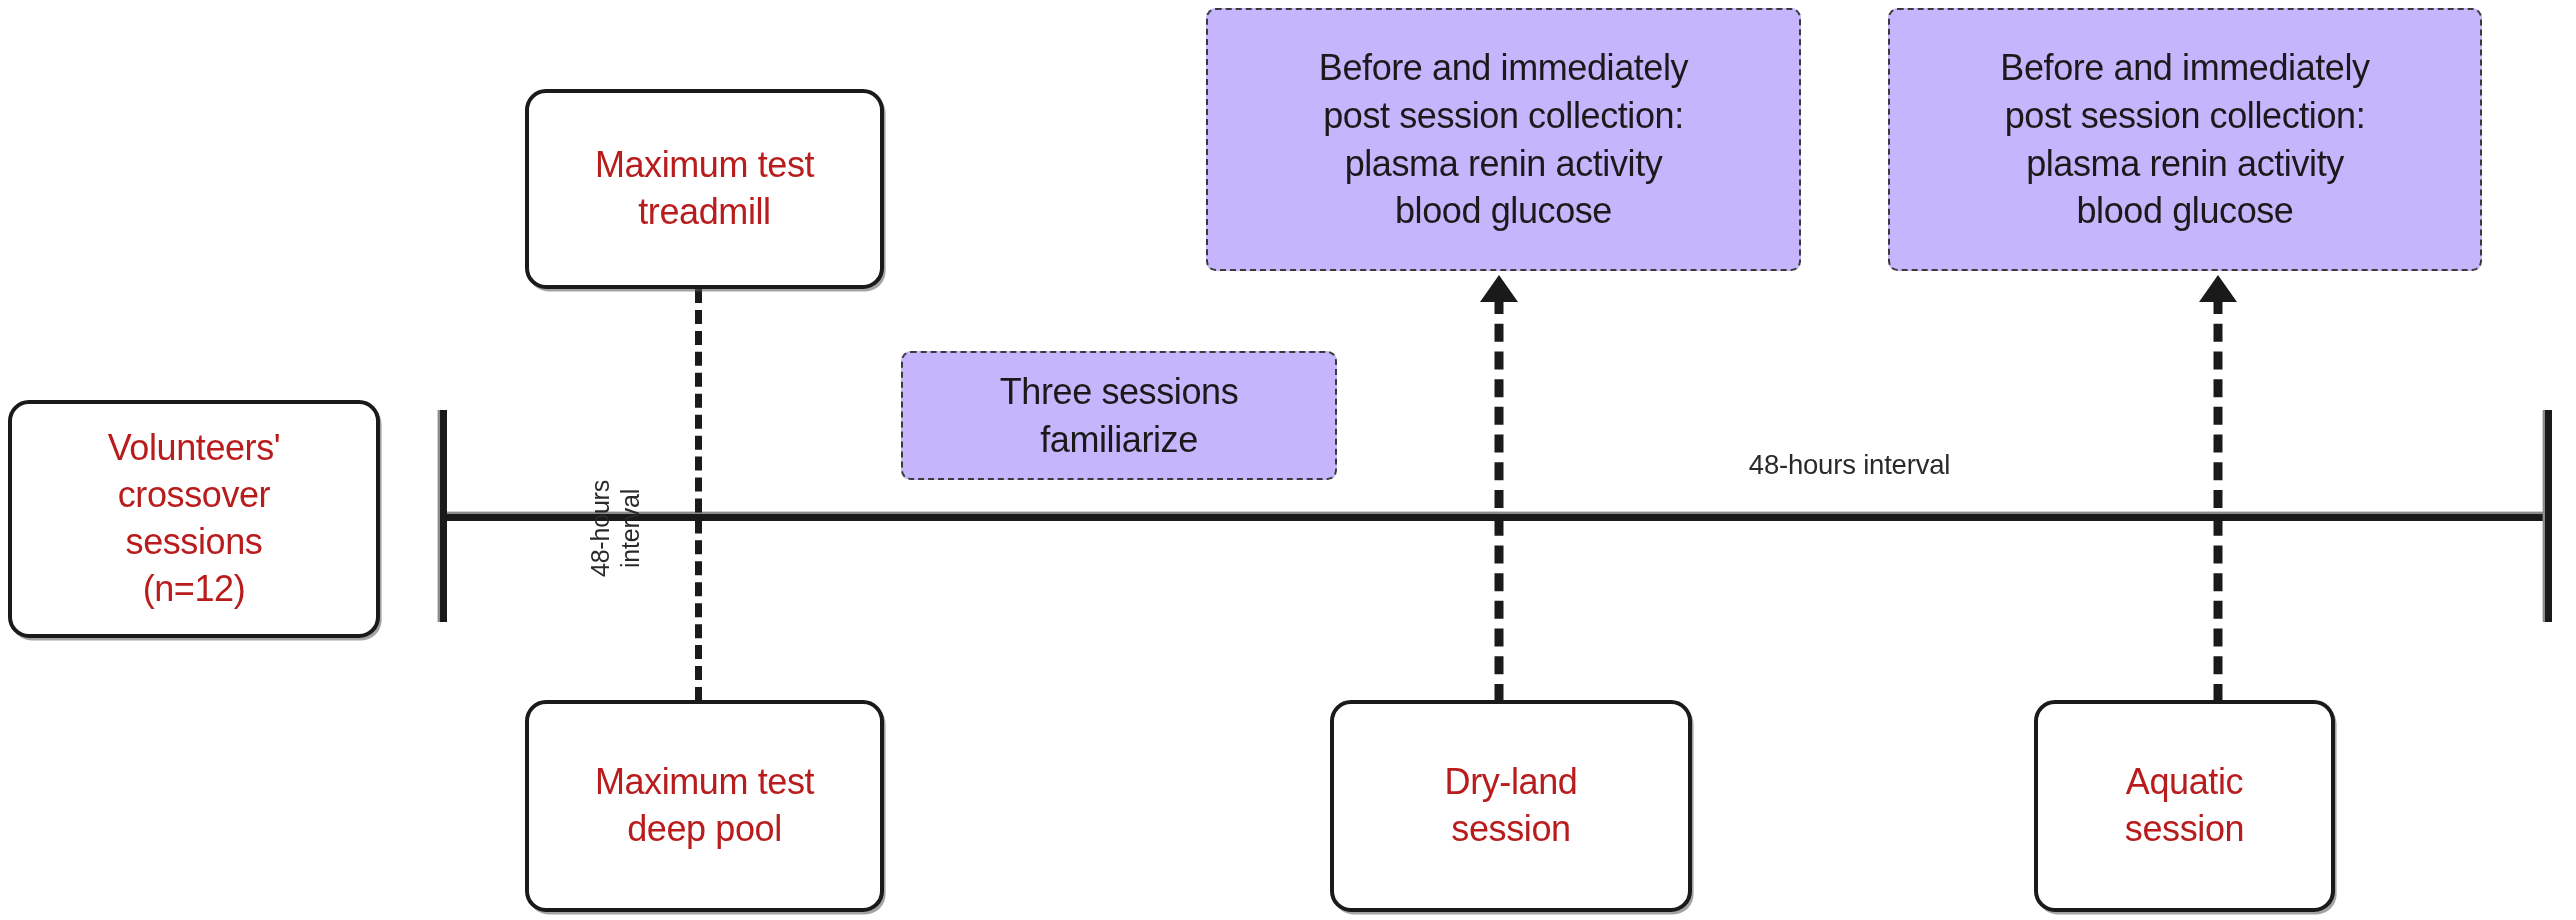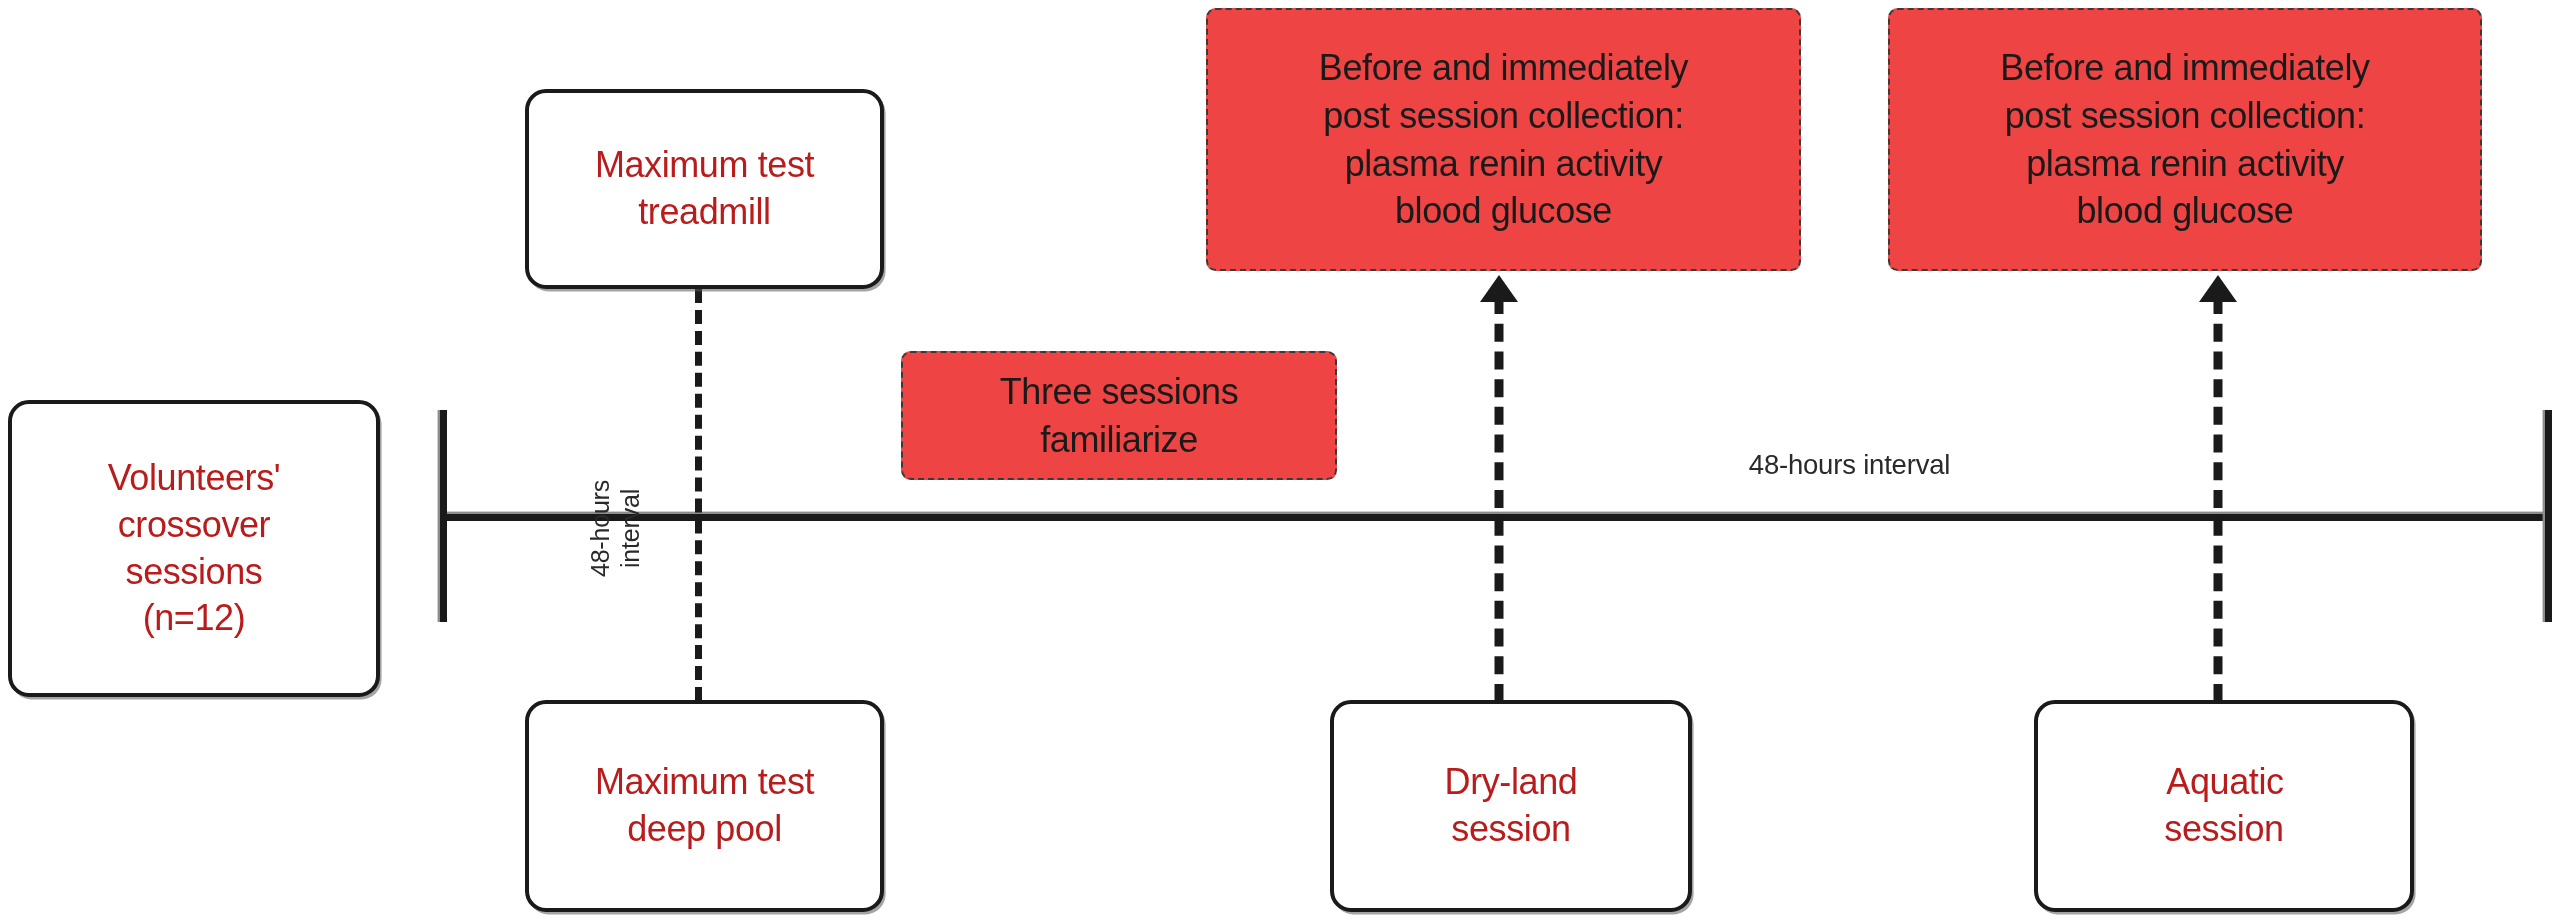--- a/index.html
+++ b/index.html
@@ -34,21 +34,21 @@
     font-size:36px;
     letter-spacing:-0.4px;
     box-shadow:2.4px 3.2px 0 -0.8px rgba(90,90,90,0.55);
   }
   .node .lines{white-space:pre-line;padding:0 8px;}
 
   
   .dashbox{
     position:absolute;
     box-sizing:border-box;
-    background:#ef4444;
+    background:#c4b5fd;
     border:2.4px dashed #3a3a3a;
     border-radius:9.7px;
     display:flex;
     align-items:center;
     justify-content:center;
     text-align:center;
     color:#1a1a1a;
     line-height:1.33;
     font-size:36px;
     letter-spacing:-0.4px;
@@ -128,21 +128,21 @@
   <div class="varrow" style="left:1466px; top:275px; width:65px; height:427px;">
     <div class="head"></div>
     <div class="shaft"></div>
   </div>
 
   <div class="varrow" style="left:2185px; top:275px; width:65px; height:427px;">
     <div class="head"></div>
     <div class="shaft"></div>
   </div>
 
-  <div class="node" style="left:8px; top:400px; width:372px; height:297px;">
+  <div class="node" style="left:8px; top:400px; width:372px; height:238px;">
     <span class="lines">Volunteers'
 crossover
 sessions
 (n=12)</span>
   </div>
 
   <div class="node" style="left:525px; top:89px; width:359px; height:200px;">
     <span class="lines">Maximum test
 treadmill</span>
   </div>
@@ -150,21 +150,21 @@
   <div class="node" style="left:525px; top:700px; width:359px; height:212px;">
     <span class="lines">Maximum test
 deep pool</span>
   </div>
 
   <div class="node" style="left:1317px; top:700px; width:362px; height:212px;margin-left:13px;">
     <span class="lines">Dry-land
 session</span>
   </div>
 
-  <div class="node" style="left:2034px; top:700px; width:380px; height:212px;text-align:right;">
+  <div class="node" style="left:2034px; top:700px; width:301px; height:212px;">
     <span class="lines">Aquatic
 session</span>
   </div>
 
   <div class="dashbox" style="left:1206px; top:8px; width:595px; height:263px;">
     <span class="lines">Before and immediately
 post session collection:
 plasma renin activity
 blood glucose</span>
   </div>

